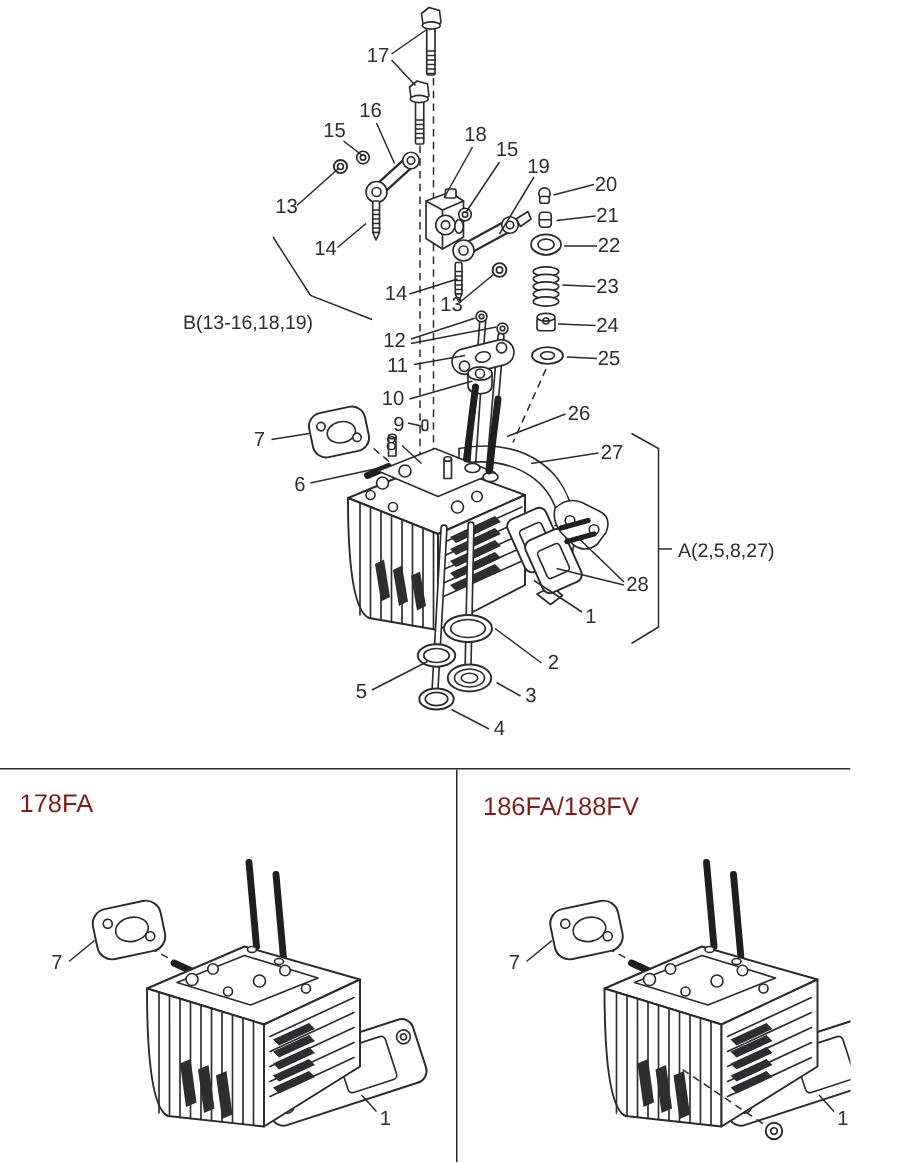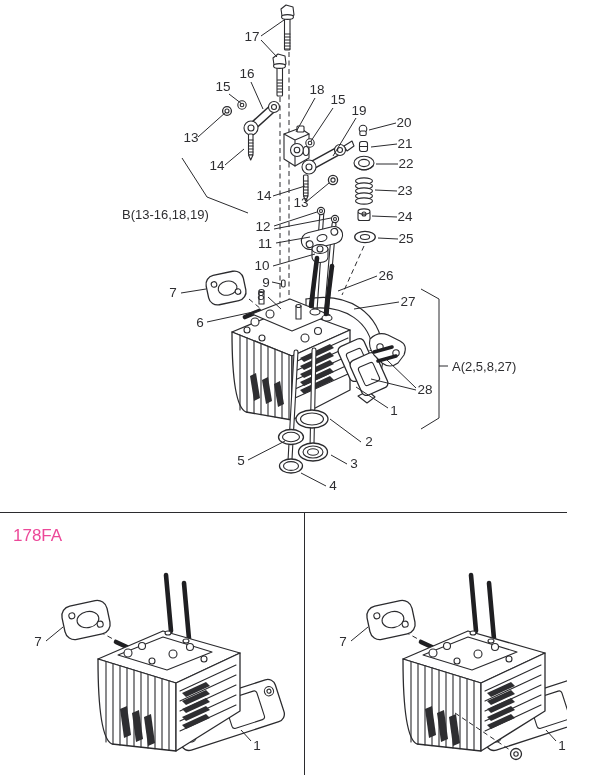--- a/index.html
+++ b/index.html
@@ -15,21 +15,21 @@
   .stem-o{stroke:#2b2b2e;stroke-width:5;stroke-linecap:round;fill:none}
   .stem-i{stroke:#fff;stroke-width:2.8;stroke-linecap:round;fill:none}
   .dash{fill:none;stroke:#2b2b2e;stroke-width:1;stroke-dasharray:5 3.5}
   .ldr{fill:none;stroke:#2b2b2e;stroke-width:1}
   .callout{font-size:13.5px;fill:#2e2e31;text-anchor:middle}
   .grouplabel{font-size:13px;fill:#2e2e31}
   .panels{display:flex;border-top:1.5px solid #2b2b2e;height:261.5px}
   .panel{position:relative;height:100%}
   .panel.left{width:304px;border-right:1.5px solid #2b2b2e}
   .panel.right{flex:1}
-  .panel-title{position:absolute;top:13px;left:13px;font-size:17px;color:#ec4899}
+  .panel-title{position:absolute;top:13px;left:13px;font-size:17px;color:#7f1d1d}
   .panel.right .panel-title{left:17px;top:15px}
 </style>
 </head>
 <body>
 
 <div class="page">
 
   <svg width="607" height="512" viewBox="0 0 607 512">
 
     <g>
@@ -399,15 +399,16 @@
         <path class="dash" d="M150,200 L205,237"></path>
         <g>
           <circle class="fw13" cx="211" cy="241" r="5.5"></circle>
           <circle class="ln" cx="211" cy="241" r="2.2"></circle>
         </g>
         <path class="ldr" d="M46,128 L63,114"></path>
         <path class="ldr" d="M251,228 L241,217"></path>
         <text class="callout" x="38" y="133">7</text>
         <text class="callout" x="257" y="237">1</text>
       </svg>
+      <div class="panel-title">186FA/188FV</div>
     </section>
   </div>
 </div>
 
 </body></html>

